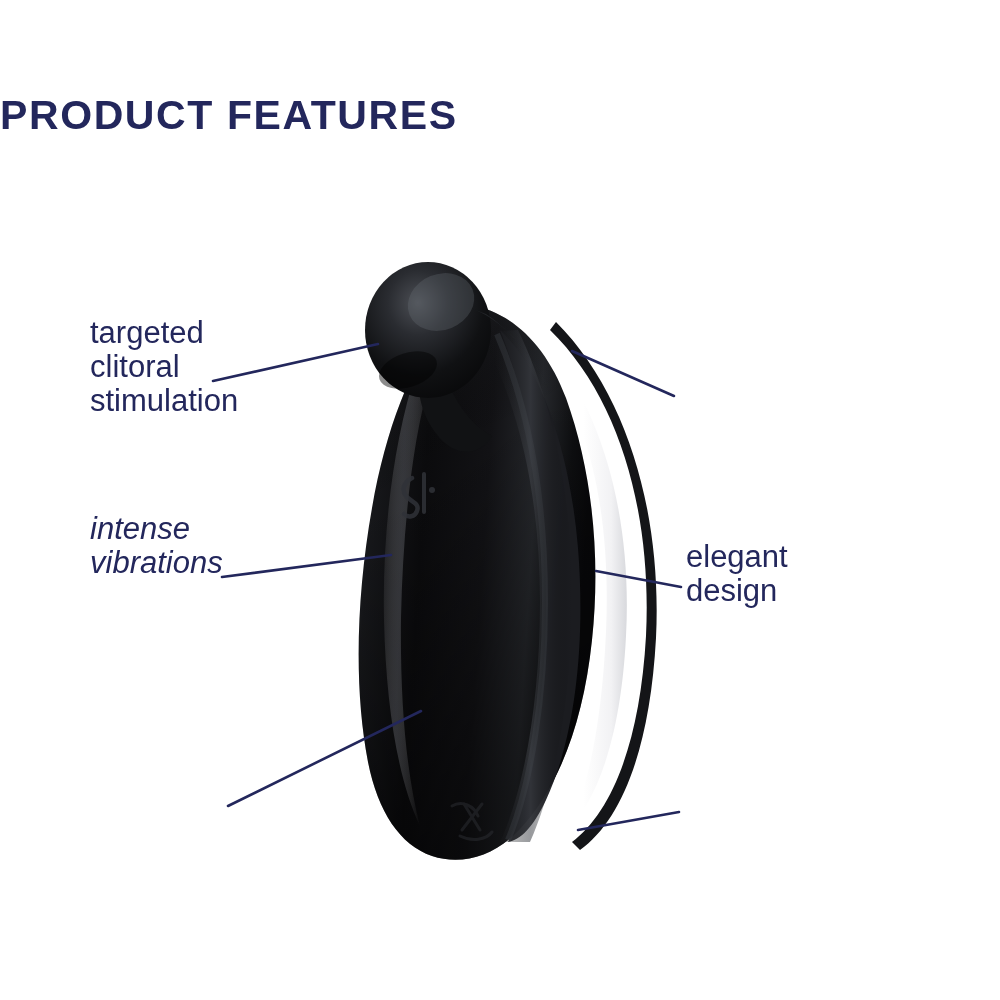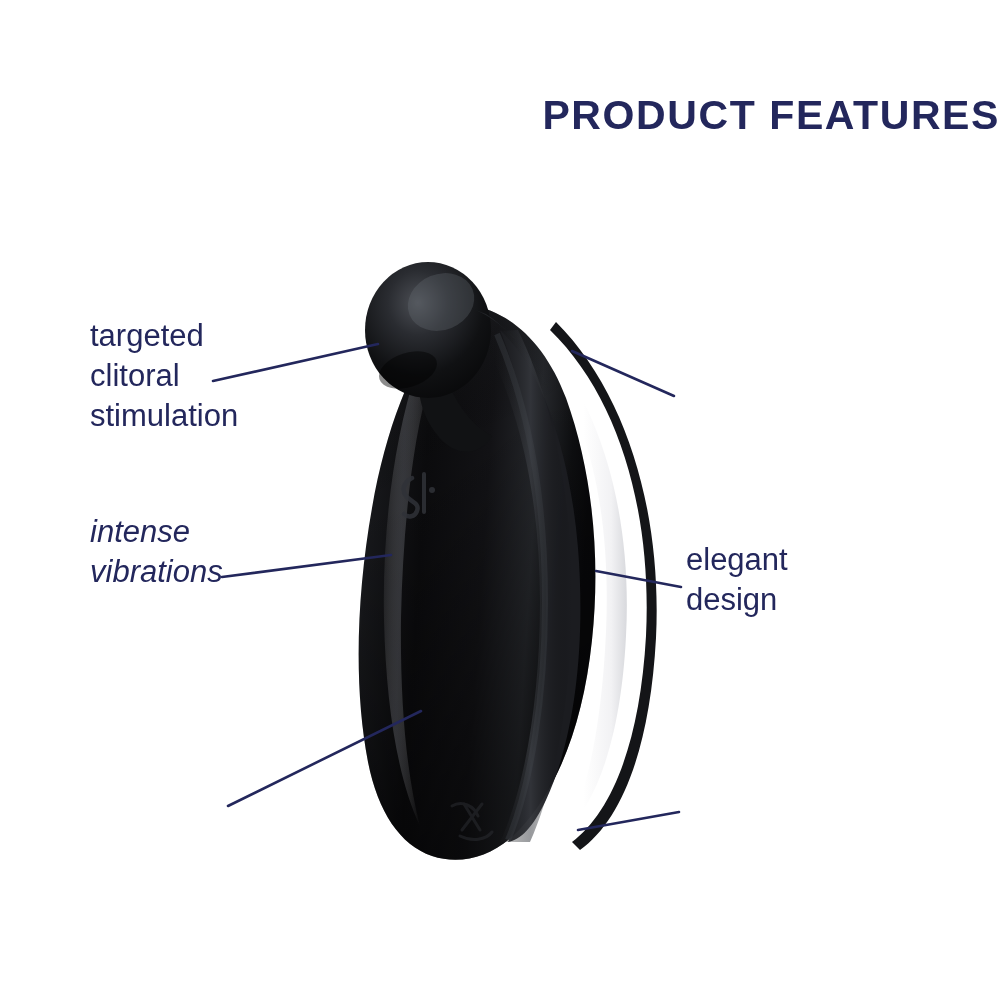--- a/index.html
+++ b/index.html
@@ -12,34 +12,34 @@
   #stage {
     position:relative;
     width:1000px; height:1000px;
     background:#ffffff;
   }
 
   
   #title {
     position:absolute;
     top:92px; left:0; width:1000px;
-    text-align:right;
+    text-align:left;
     font-size:41px;
     font-weight:bold;
     letter-spacing:1.6px;
     color:#23275c;
     font-family:"Liberation Sans", sans-serif;
   }
 
   
   .label {
     position:absolute;
     color:#23275c;
     font-size:31px;
-    line-height:40px;
+    line-height:34px;
     font-family:"Liberation Sans", sans-serif;
     font-weight:400;
     white-space:pre;
   }
   .label.left  { text-align:left; }
   .label.right { text-align:left; }
 
   #label-targeted  { left:90px;  top:316px; }
   #label-intense   { left:90px;  top:512px;font-style:italic; }
   #label-body      { left:90px;  top:748px; }

